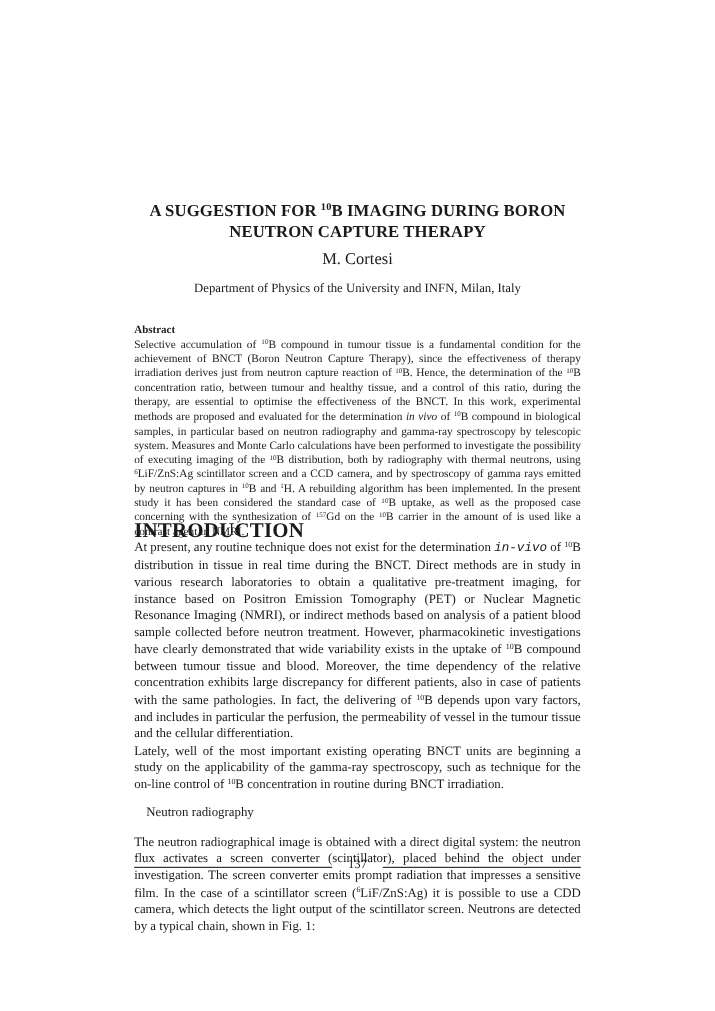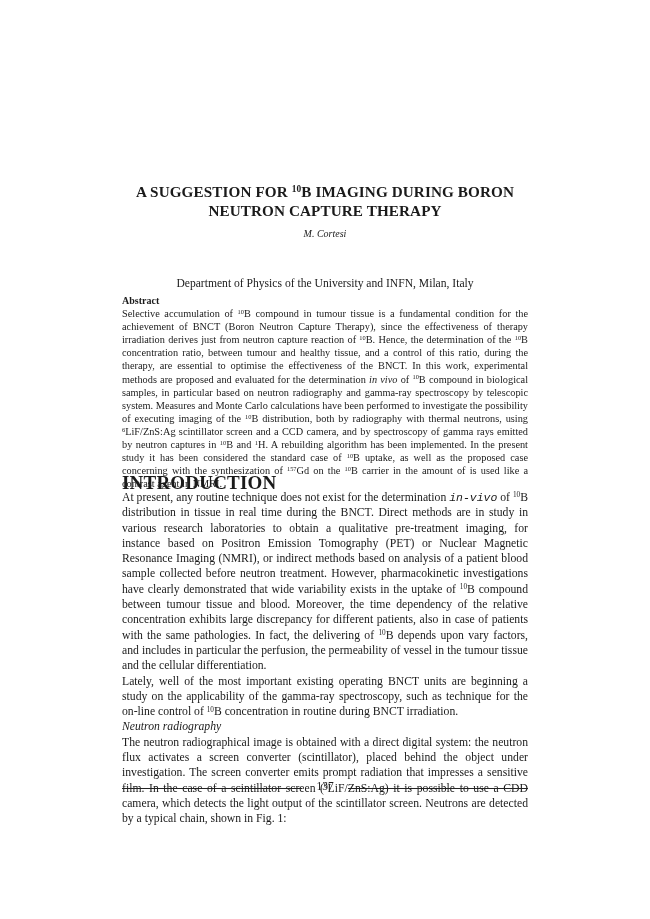--- a/index.html
+++ b/index.html
@@ -1,27 +1,27 @@
 <!DOCTYPE html>
 <html><head>
 <meta charset="utf-8">
 <style>
   html, body { margin: 0; padding: 0; background: #ffffff; }
   body { width: 650px; height: 919px; position: relative; overflow: hidden; font-family: "Liberation Serif", serif; color: #1a1a1a; }
   .page { position: absolute; left: 0; top: 0; width: 650px; height: 919px; }
   .title { position: absolute; left: 100px; width: 450px; top: 182px; text-align: center; font-weight: bold; font-size: 15.2px; line-height: 19px; letter-spacing: 0.1px; }
-  .author { position: absolute; left: 100px; width: 450px; top: 228px; text-align: center; font-size: 10px; font-style: italic; }
-  .affil { position: absolute; left: 100px; width: 450px; top: 255px; text-align: center; font-size: 11.6px; margin-top: 22px; }
+  .author { position: absolute; left: 100px; width: 450px; top: 228px; text-align: center; font-size: 15px; }
+  .affil { position: absolute; left: 100px; width: 450px; top: 255px; text-align: center; font-size: 11.6px; }
   .abstract { position: absolute; left: 122px; width: 406px; top: 294px; font-size: 10.3px; line-height: 13.1px; text-align: justify; }
   .abstract-head { font-weight: bold; font-size: 10px; display: block; }
   .section-head { position: absolute; left: 122px; top: 472px; font-size: 19px; letter-spacing: 0.2px; font-weight: bold; }
   .body-text { position: absolute; left: 122px; width: 406px; font-size: 11.7px; line-height: 15.3px; text-align: justify; }
   .intro { top: 490px; }
   .para { margin: 0; }
-  .subhead { font-style: italic; margin: 0; }
+  .subhead { margin: 11px; }
   sup { font-size: 0.62em; vertical-align: 0; position: relative; top: -0.5em; line-height: 0; }
   .mono { font-family: "Liberation Mono", monospace; font-size: 0.98em; font-style: italic; }
   .footer { position: absolute; left: 122px; width: 406px; top: 780px; height: 16px; }
   .footer-line { position: absolute; top: 8px; height: 1px; background: #222; }
   .footer-line.left { left: 0; width: 180px; }
   .footer-line.right { right: 0; width: 180px; }
   .page-num { position: absolute; left: 0; width: 406px; text-align: center; top: 0; font-size: 11.5px; }
 </style>
 </head>
 <body>

